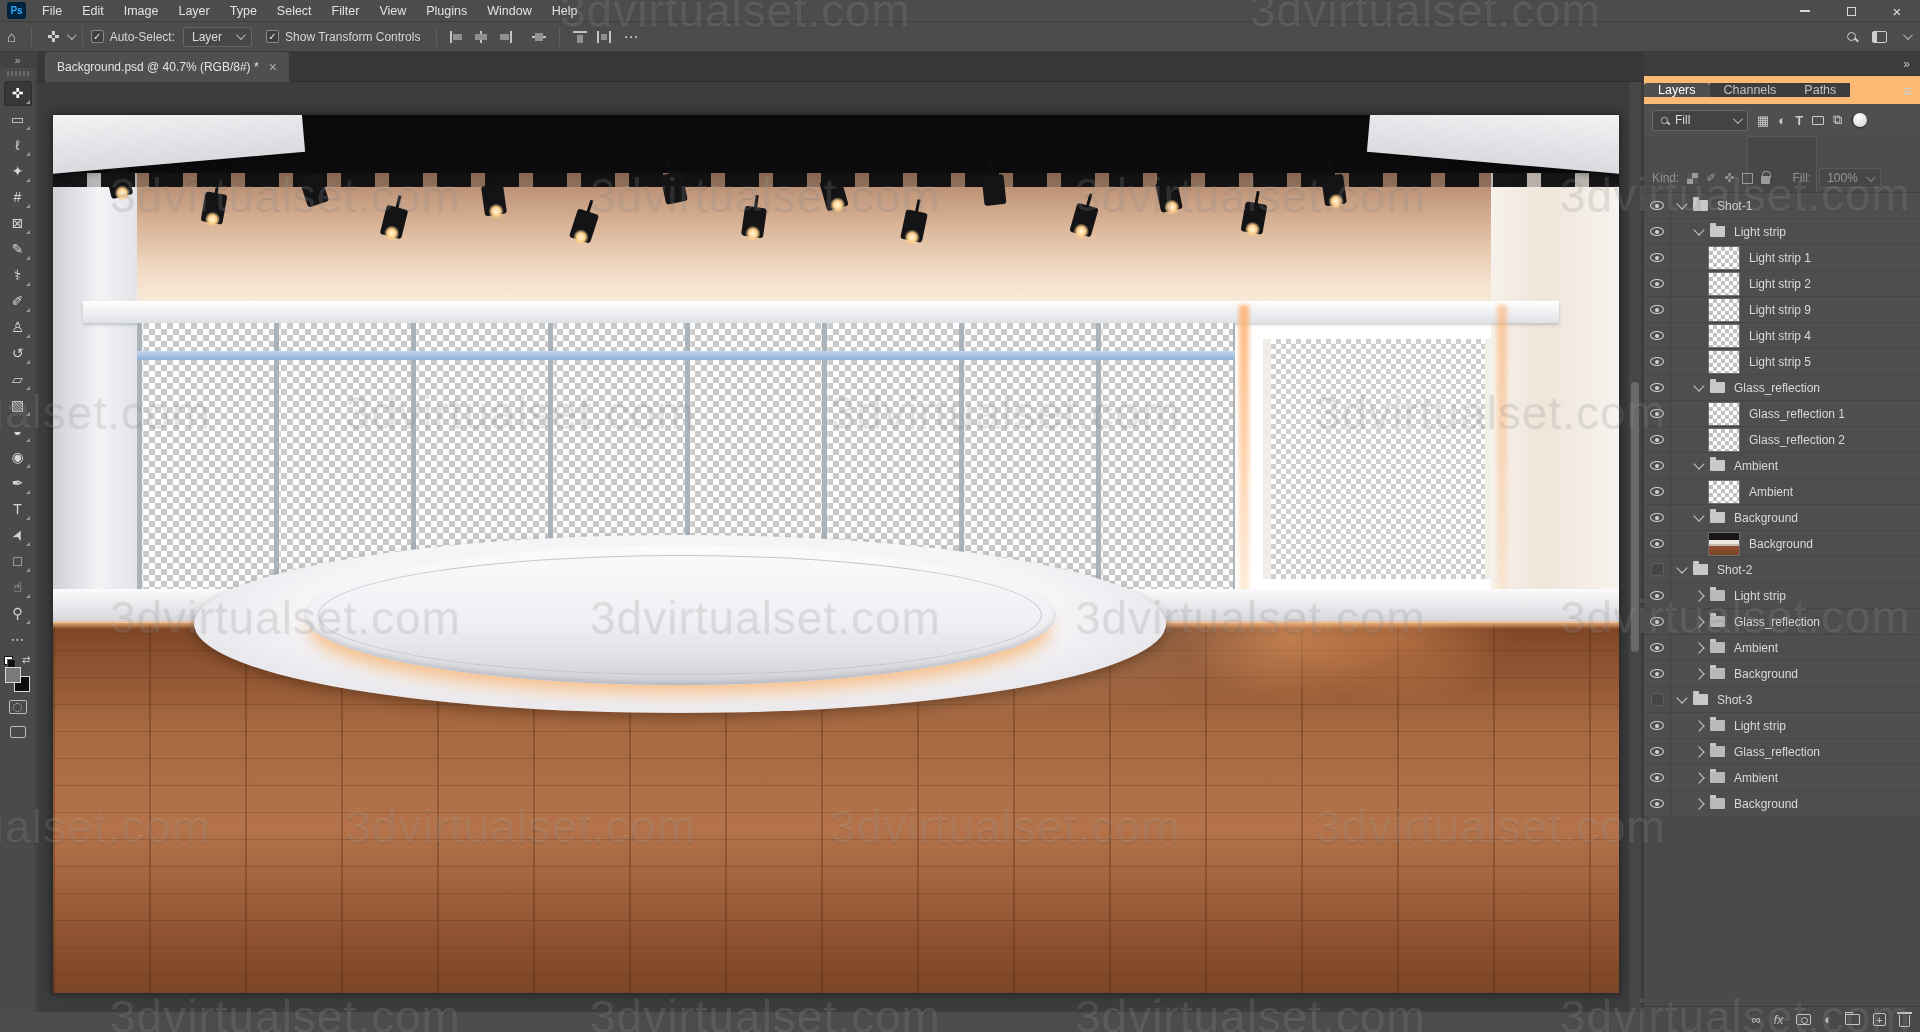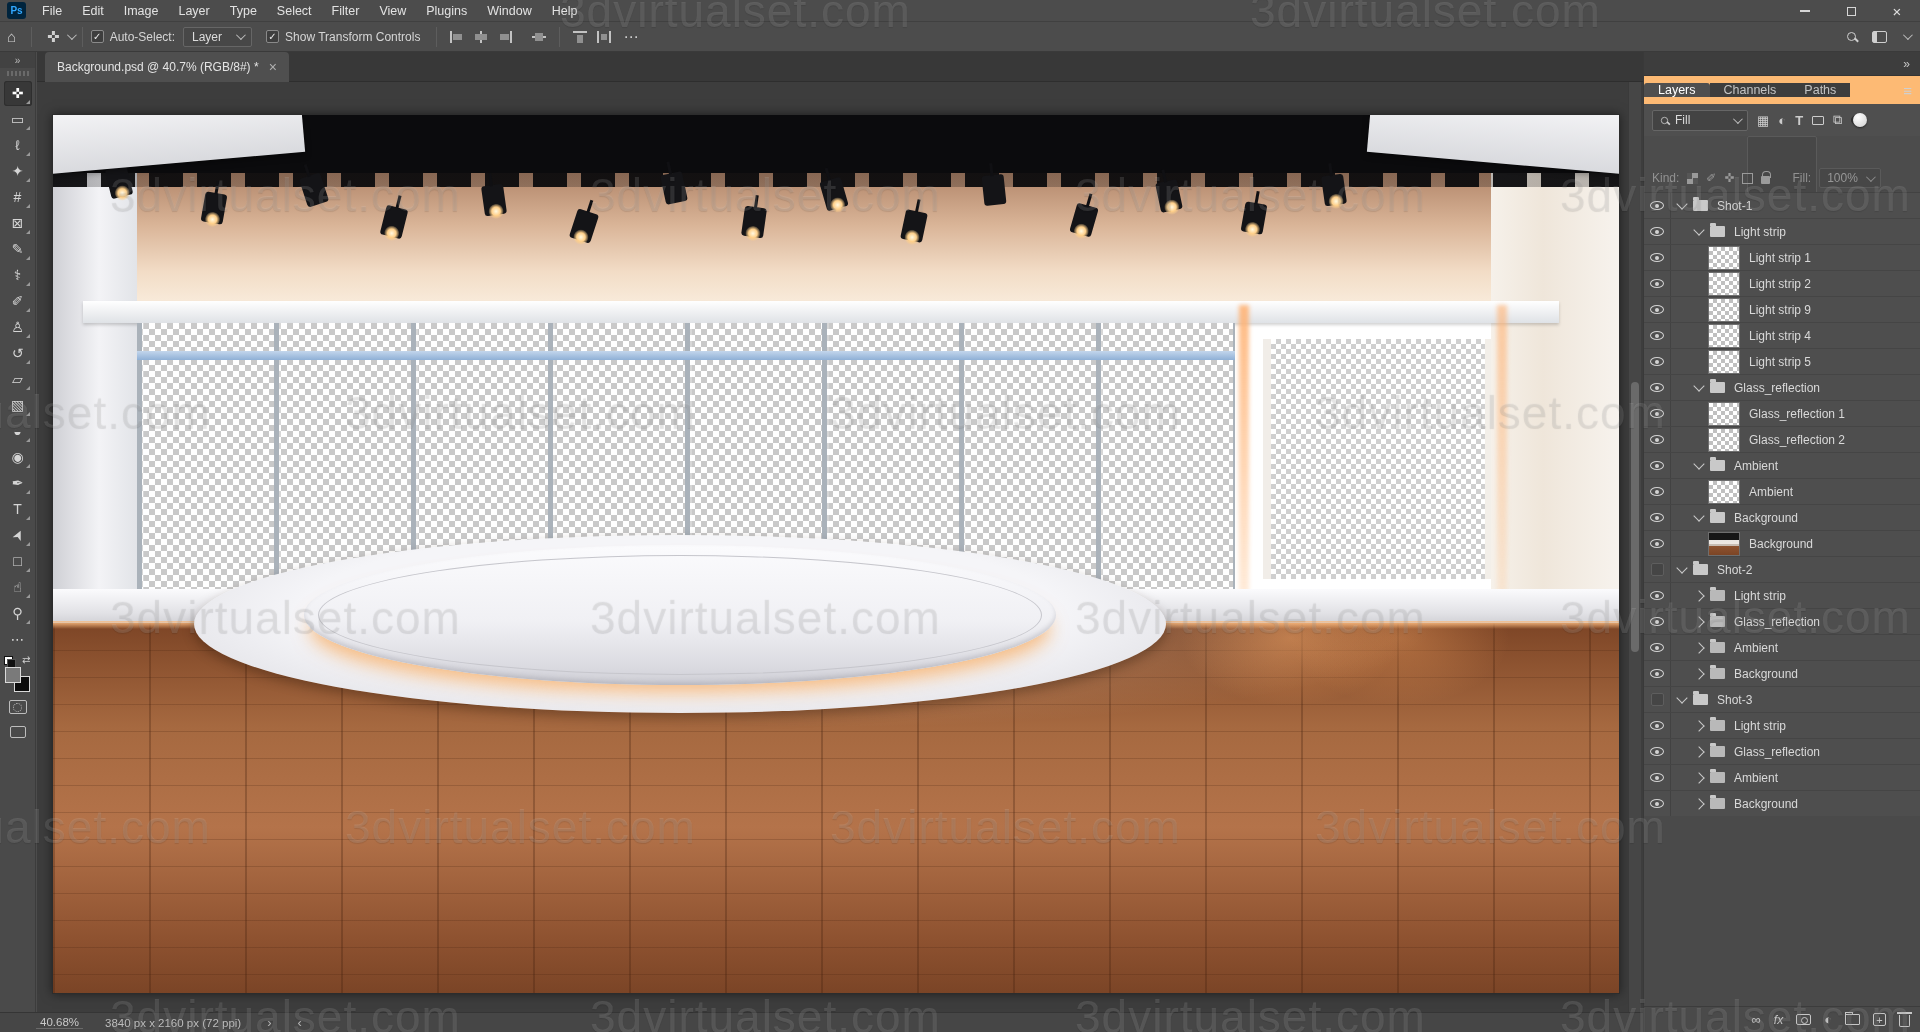--- a/index.html
+++ b/index.html
@@ -779,26 +779,20 @@
         </span>
       <span class="pb">
           <span class="pb-new" data-name="new-layer-icon">+</span>
         </span>
       <span class="pb">
           <span class="pb-trash" data-name="delete-layer-icon"></span>
         </span>
     </div>
   </div>
 
-  <div class="statusbar" data-name="status-bar">
-    <span class="sb-zoom" data-name="zoom-level-field">40.68%</span>
-    <span class="sb-info" data-name="document-dimensions">3840 px x 2160 px (72 ppi)</span>
-    <span class="sb-arrow" data-name="status-flyout-arrow">›</span>
-    <span class="sb-arrow" data-name="status-back-arrow">‹</span>
-  </div>
 
   <div id="watermarks" data-name="watermark-overlay">
       <span class="wmark" data-name="watermark-text" style="left: 560px; top: -16px;">3dvirtualset.com</span>
       <span class="wmark" data-name="watermark-text" style="left: 1250px; top: -16px;">3dvirtualset.com</span>
       <span class="wmark" data-name="watermark-text" style="left: 110px; top: 168px;">3dvirtualset.com</span>
       <span class="wmark" data-name="watermark-text" style="left: 590px; top: 168px;">3dvirtualset.com</span>
       <span class="wmark" data-name="watermark-text" style="left: 1075px; top: 168px;">3dvirtualset.com</span>
       <span class="wmark" data-name="watermark-text" style="left: 1560px; top: 168px;">3dvirtualset.com</span>
       <span class="wmark" data-name="watermark-text" style="left: -140px; top: 385px;">3dvirtualset.com</span>
       <span class="wmark" data-name="watermark-text" style="left: 345px; top: 385px;">3dvirtualset.com</span>

